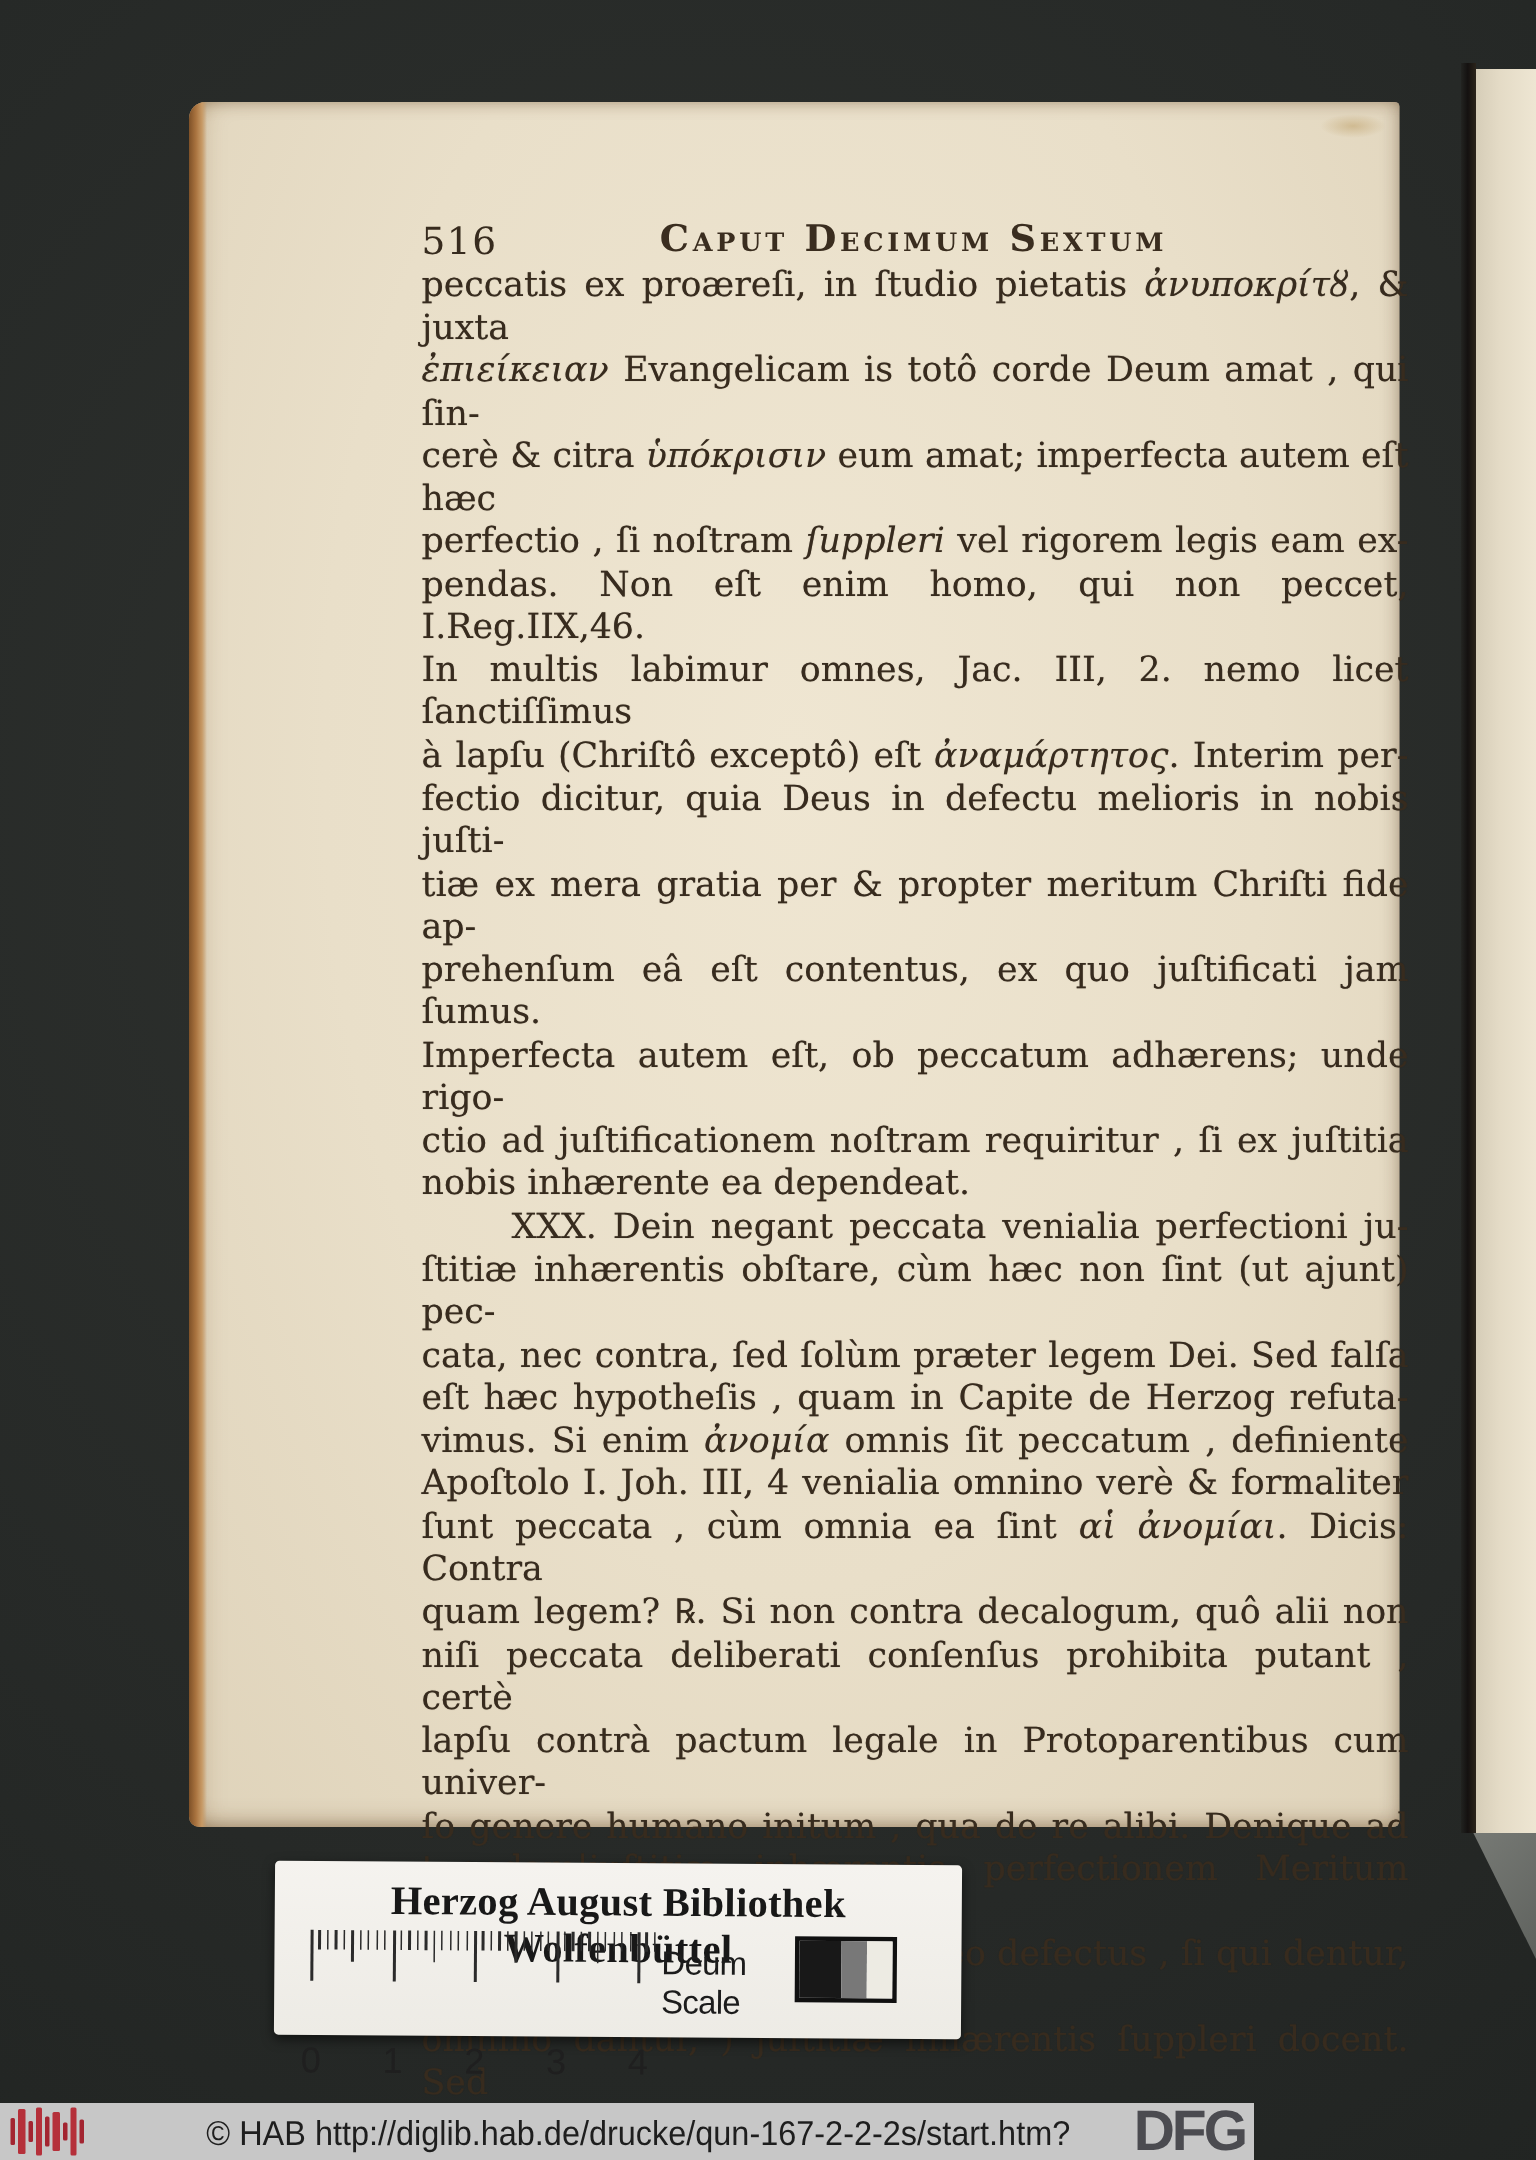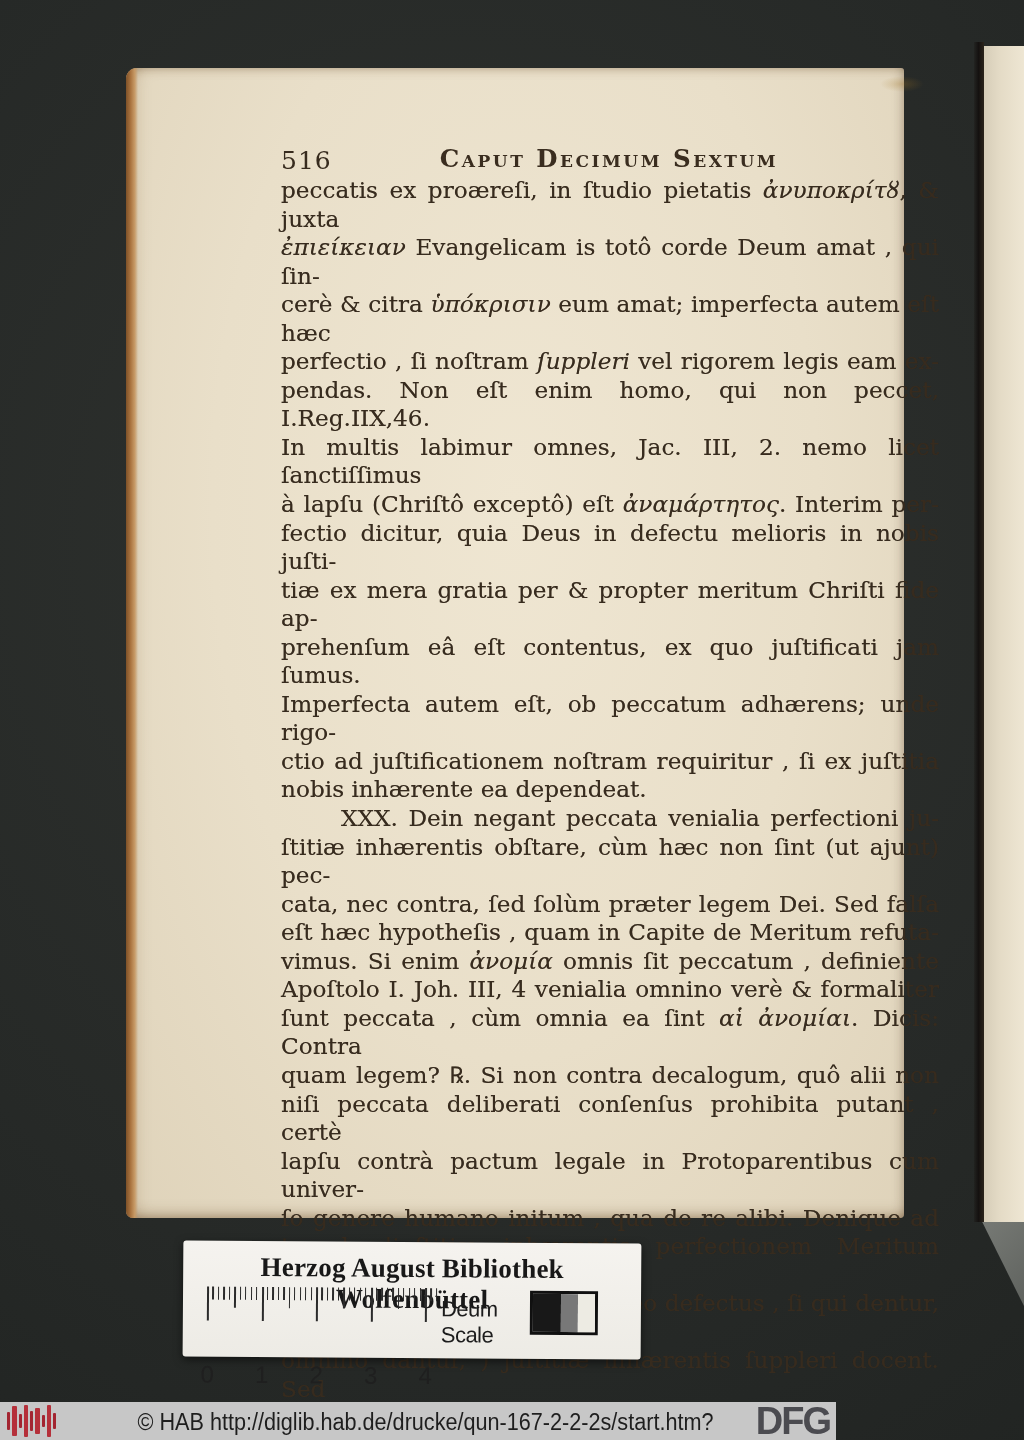--- a/index.html
+++ b/index.html
@@ -15,20 +15,21 @@
   
   .book-page{
     position:absolute;left:126px;top:68px;width:778px;height:1150px;
     background:radial-gradient(ellipse at 50% 38%, #efe6d2 0%, #e9dfc9 55%, #dfd3ba 100%);
     border-radius:11px 3px 4px 7px;
     box-shadow:
       inset 14px 0 20px -12px rgba(110,65,20,.55),
       inset -7px 0 14px -9px rgba(60,40,20,.38),
       inset 0 -9px 16px -9px rgba(95,60,25,.5),
       inset 0 7px 12px -8px rgba(95,65,30,.35);
+    padding-left: 29px;
   }
   .page-spine-edge{
     position:absolute;left:0;top:0;bottom:0;width:12px;
     border-radius:11px 0 0 7px;
     background:linear-gradient(90deg,#7e5128 0%,#a9733f 38%,#c79a66 72%,rgba(199,154,102,0) 100%);
   }
   .page-stain{
     position:absolute;left:754px;top:8px;width:44px;height:16px;border-radius:50%;
     background:radial-gradient(ellipse,rgba(160,115,35,.30),rgba(160,115,35,0) 70%);
   }
@@ -144,21 +145,21 @@
         <div class="line"><span class="s-r">à lapſu (Chriſtô exceptô) eſt </span><span class="s-g">ἀναμάρτητος</span><span class="s-r">. Interim per-</span></div>
         <div class="line"><span class="s-r">fectio dicitur, quia Deus in defectu melioris in nobis juſti-</span></div>
         <div class="line"><span class="s-r">tiæ ex mera gratia per &amp; propter meritum Chriſti fide ap-</span></div>
         <div class="line"><span class="s-r">prehenſum eâ eſt contentus, ex quo juſtificati jam ſumus.</span></div>
         <div class="line"><span class="s-r">Imperfecta autem eſt, ob peccatum adhærens; unde rigo-</span></div>
         <div class="line"><span class="s-r">ctio ad juſtificationem noſtram requiritur , ſi ex juſtitia</span></div>
         <div class="line al"><span class="s-r">nobis inhærente ea dependeat.</span></div>
         <div class="line ind"><span class="s-r">XXX. Dein negant peccata venialia perfectioni ju-</span></div>
         <div class="line"><span class="s-r">ſtitiæ inhærentis obſtare, cùm hæc non ſint (ut ajunt) pec-</span></div>
         <div class="line"><span class="s-r">cata, nec contra, ſed ſolùm præter legem Dei. Sed falſa</span></div>
-        <div class="line"><span class="s-r">eſt hæc hypotheſis , quam in Capite de Meritum refuta-</span></div>
+        <div class="line"><span class="s-r">eſt hæc hypotheſis , quam in Capite de Herzog refuta-</span></div>
         <div class="line"><span class="s-r">vimus. Si enim </span><span class="s-g">ἀνομία</span><span class="s-r"> omnis ſit peccatum , definiente</span></div>
         <div class="line"><span class="s-r">Apoſtolo I. Joh. III, 4 venialia omnino verè &amp; formaliter</span></div>
         <div class="line"><span class="s-r">ſunt peccata , cùm omnia ea ſint </span><span class="s-g">αἱ ἀνομίαι</span><span class="s-r">. Dicis: Contra</span></div>
         <div class="line"><span class="s-r">quam legem? ℞. Si non contra decalogum, quô alii non</span></div>
         <div class="line"><span class="s-r">niſi peccata deliberati conſenſus prohibita putant , certè</span></div>
         <div class="line"><span class="s-r">lapſu contrà </span><span class="s-i">pactum legale</span><span class="s-r"> in Protoparentibus cum univer-</span></div>
         <div class="line"><span class="s-r">ſo genere humano initum , qua de re alibi. Denique ad</span></div>
         <div class="line"><span class="s-r">tuendam|juſtitiæ inhærentis perfectionem Meritum Chri-</span></div>
         <div class="line"><span class="s-r">ſti in ſubſidium vocant , &amp; ab eo defectus , ſi qui dentur, (ut</span></div>
         <div class="line"><span class="s-r">omnino dantur, ) juſtitiæ inhærentis ſuppleri docent. Sed</span></div>

